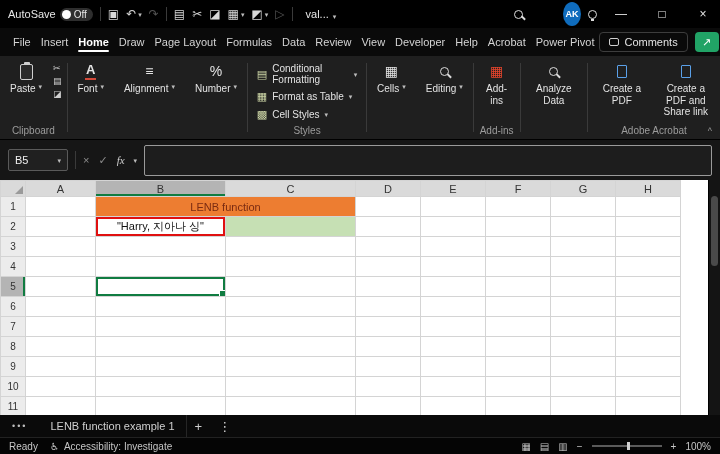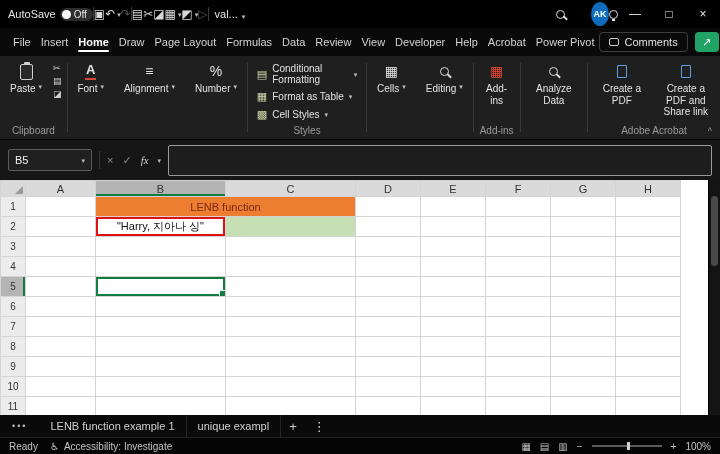--- a/index.html
+++ b/index.html
@@ -1,21 +1,21 @@
 <!DOCTYPE html>
 <html style="--accent: #107C41; --tabgreen: #21A366; --orange: #ED7D31; --cellgreen: #C6E0B4; --red: #E01010; --addins-red: #E8452C; --avatar: #0F6CBD;"><head>
 <meta charset="utf-8">
 <style>
   *{box-sizing:border-box;margin:0;padding:0}
   html,body{background:#000}
   body{font-family:"Liberation Sans","DejaVu Sans",sans-serif}
   .app{width:720px;height:454px;display:flex;flex-direction:column;overflow:hidden;background:#1e1e1e}
 
   
-  .titlebar{flex:0 0 28px;background:#000;display:flex;align-items:center;padding-left:8px;color:#e6e6e6;font-size:11px}
+  .titlebar{flex:0 0 28px;background:#000;display:flex;align-items:center;gap:7px;padding-left:8px;color:#e6e6e6;font-size:11px}
   .autosave{display:flex;align-items:center;gap:4px}
   .pill{display:inline-flex;align-items:center;gap:3px;background:#2e2e2e;border-radius:9px;padding:1px 6px 1px 2px;font-size:10px}
   .knob{width:9px;height:9px;border-radius:50%;background:#fff;display:inline-block}
   .tb-ic{font-size:12px;color:#d8d8d8;line-height:1}
   .dim{opacity:.38}
   .caret{font-size:7px;color:#bdbdbd;line-height:1}
   .tb-sep{width:1px;height:14px;background:#3a3a3a}
   .icgrp{display:flex;align-items:center;gap:2px}
   .tb-search{display:flex;align-items:flex-end;gap:4px;padding:2px 6px}
   .spacer{flex:1}
@@ -51,21 +51,21 @@
   .styles-rows{display:flex;flex-direction:column;gap:1px;align-items:flex-start}
   .stylerow{display:flex;align-items:center;gap:5px;font-size:10px;padding:2px 4px}
   .sic{font-size:11px;color:#cfd8a8}
   .red-ic{color:var(--addins-red,#E8452C);font-size:15px}
   .doc-ic{width:10px;height:13px;border:1px solid #5aa0e8;border-radius:1px;display:inline-block}
   .wlbl{max-width:62px}
   .ribbon-collapse{position:absolute;right:8px;bottom:3px;color:#9a9a9a;font-size:9px}
 
   
   .formulabar{flex:0 0 40px;background:#161616;display:flex;align-items:center;gap:7px;padding:0 8px}
-  .namebox{width:84px;height:22px;background:#202020;border:1px solid #5a5a5a;border-radius:2px;display:flex;align-items:center;justify-content:space-between;padding:0 6px;font-size:11px;color:#f0f0f0}
+  .namebox{width:60px;height:22px;background:#202020;border:1px solid #5a5a5a;border-radius:2px;display:flex;align-items:center;justify-content:space-between;padding:0 6px;font-size:11px;color:#f0f0f0}
   .fbtns{display:flex;align-items:center;gap:9px;font-size:11px;color:#8d8d8d}
   .fx{font-style:italic;color:#cfcfcf;font-family:"Liberation Serif","DejaVu Serif",serif}
   .fsep{width:1px;height:18px;background:#3a3a3a}
   .formula-input{flex:1;height:31px;background:#1d1d1d;border:1px solid #9a9a9a;border-radius:2px;color:#fff;font-size:11px;padding:0 6px;outline:none}
 
   
   .gridwrap{flex:1 1 auto;background:#fff;position:relative;overflow:hidden}
   table.sheet{border-collapse:collapse;table-layout:fixed;width:680px;font-size:11px}
   table.sheet th,table.sheet td{border:1px solid #d4d4d4;height:20px;padding:0 3px;overflow:hidden;white-space:nowrap;font-weight:normal}
   table.sheet thead th{height:16px;background:#dadada;color:#333;text-align:center;font-size:11px}
@@ -471,21 +471,20 @@
         </tbody>
       </table>
     <div class="vscroll">
         <div class="vthumb"></div>
       </div>
   </div>
 
   <div class="tabbar">
     <span class="tab-dots">•••</span>
     <span class="sheet-tab">LENB function example 1</span>
-    <span class="sheet-tab">unique exampl</span>
     <span class="tab-btn">+</span>
     <span class="tab-btn">⋮</span>
   </div>
 
   <div class="statusbar">
     <span>Ready</span>
     <span class="acc">
       <span class="sb-ic">♿</span>
       <span>Accessibility: Investigate</span>
     </span>

